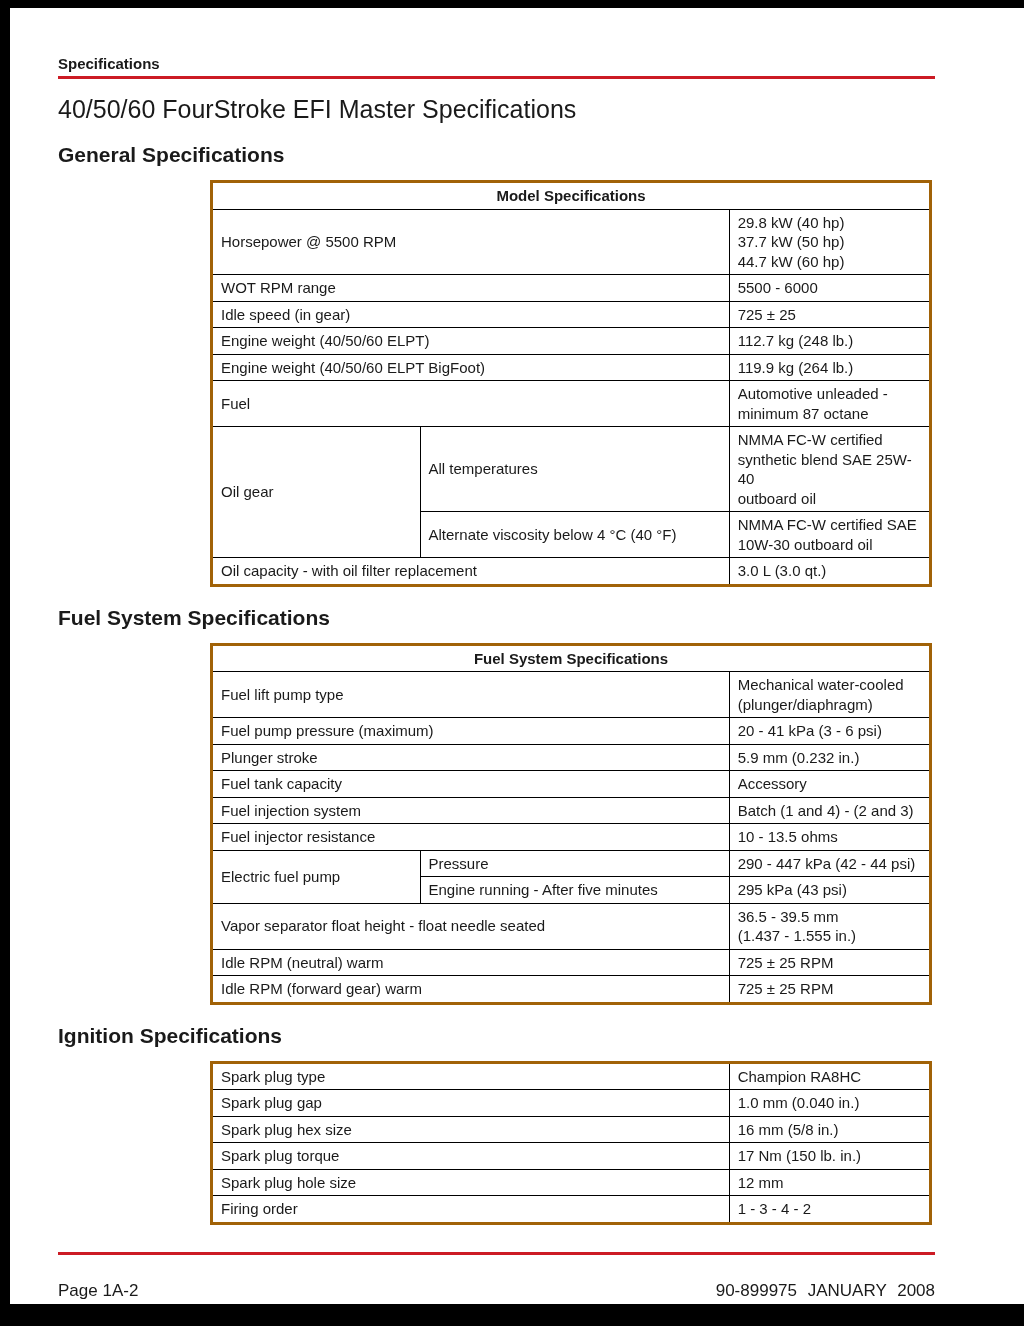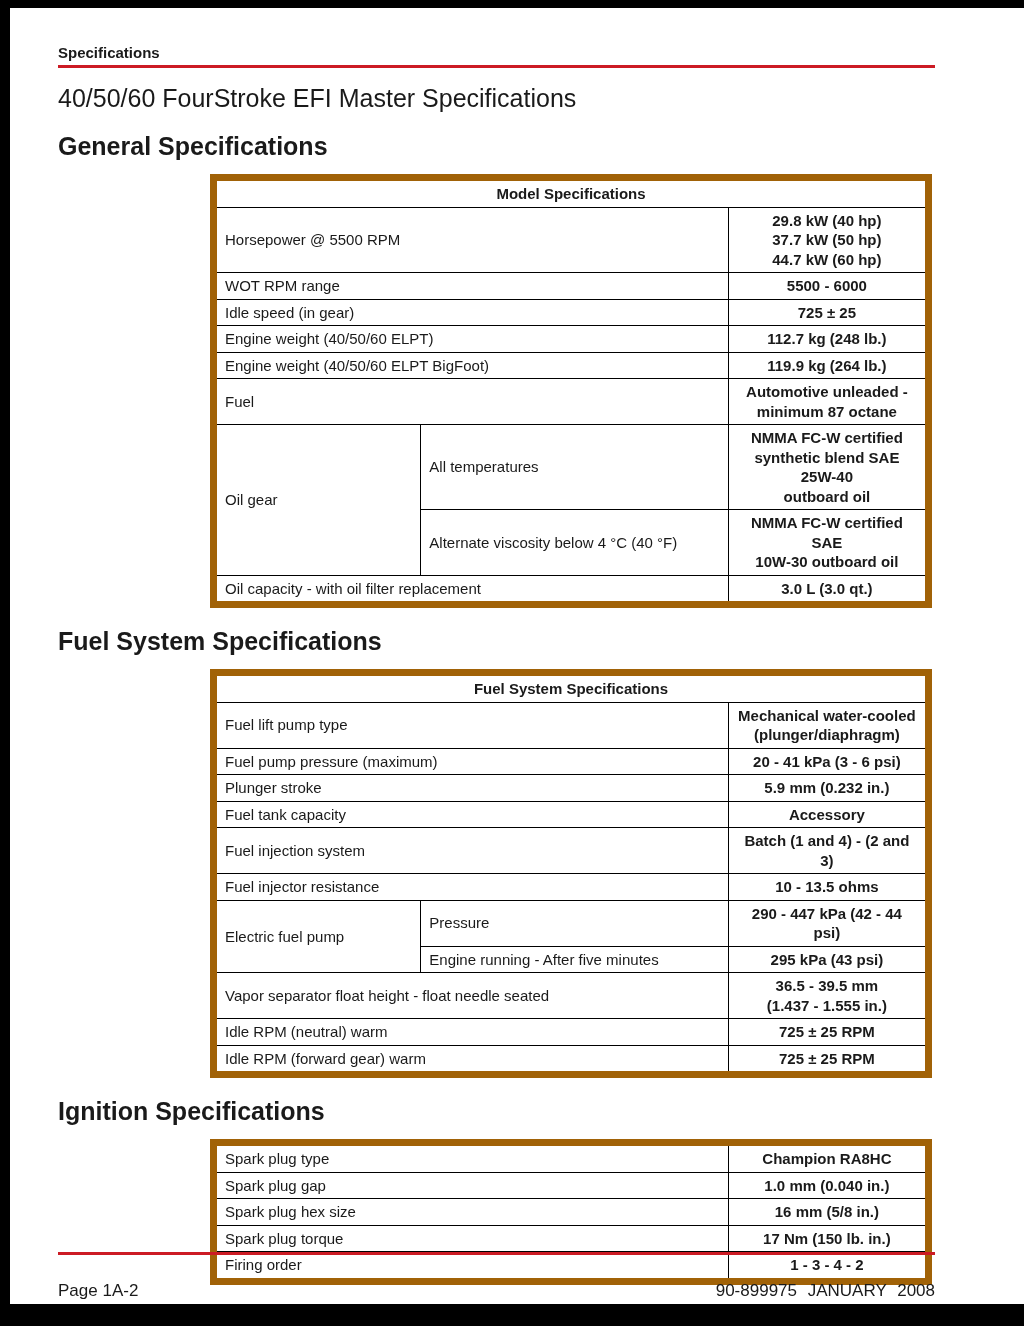--- a/index.html
+++ b/index.html
@@ -9,38 +9,38 @@
     background: #ffffff; color: #1a1a1a;
     font-family: "Liberation Sans", sans-serif;
     overflow: hidden;
   }
   .bar-top    { position: absolute; top: 0; left: 0; width: 100%; height: 8px;  background: #000; }
   .bar-left   { position: absolute; top: 0; left: 0; width: 10px; height: 100%; background: #000; }
   .bar-bottom { position: absolute; bottom: 0; left: 0; width: 100%; height: 22px; background: #000; }
 
   .content { position: absolute; left: 58px; right: 89px; top: 0; }
 
-  .runhead { margin-top: 44px; font-size: 15px; font-weight: bold; }
+  .runhead { margin-top: 55px; font-size: 15px; font-weight: bold; }
   .red-rule { height: 3px; background: var(--rule-red, #cc1b24); margin-top: 4px; }
 
   h1.title { font-size: 25px; font-weight: normal; margin: 16px 0 0 0; }
-  h2.section { font-size: 25px; font-weight: bold; margin: 19px 0 13px 0; }
+  h2.section { font-size: 21px; font-weight: bold; margin: 19px 0 13px 0; }
 
   table.spec {
     border-collapse: collapse;
     margin-left: 152px;
     width: 722px;
     font-size: 15px;
     table-layout: fixed;
   }
-  table.spec { border: 7px solid #a16207; padding-left: 21px; }
+  table.spec { border: 3px solid #a16207; padding-left: 21px; }
   table.spec td, table.spec th { border: 1px solid #000; padding: 3px 8px; vertical-align: middle; line-height: 1.3; }
   th.tbl-title { text-align: center; font-weight: bold; padding: 5px 8px; }
   td.lbl { text-align: left; }
-  td.val { text-align: center; white-space: pre-line; font-weight: bold; }
+  td.val { text-align: left; white-space: pre-line; }
 
   .footer { position: absolute; left: 58px; right: 89px; top: 1252px; }
   .footer-rule { height: 3px; background: var(--rule-red, #cc1b24); }
   .footer-row { display: flex; justify-content: space-between; align-items: baseline; font-size: 17px; margin-top: 26px; }
   .footer-right { word-spacing: 6px; }
 </style>
 </head>
 <body>
 
 <div class="bar-top"></div>
@@ -193,20 +193,24 @@
       </tr>
       <tr>
         <td class="lbl" colspan="2">Spark plug hex size</td>
         <td class="val">16 mm (5/8 in.)</td>
       </tr>
       <tr>
         <td class="lbl" colspan="2">Spark plug torque</td>
         <td class="val">17 Nm (150 lb. in.)</td>
       </tr>
       <tr>
+        <td class="lbl" colspan="2">Spark plug hole size</td>
+        <td class="val">12 mm</td>
+      </tr>
+      <tr>
         <td class="lbl" colspan="2">Firing order</td>
         <td class="val">1 - 3 - 4 - 2</td>
       </tr>
     </tbody>
   </table>
 
 </div>
 
 <div class="footer">
   <div class="footer-rule"></div>

